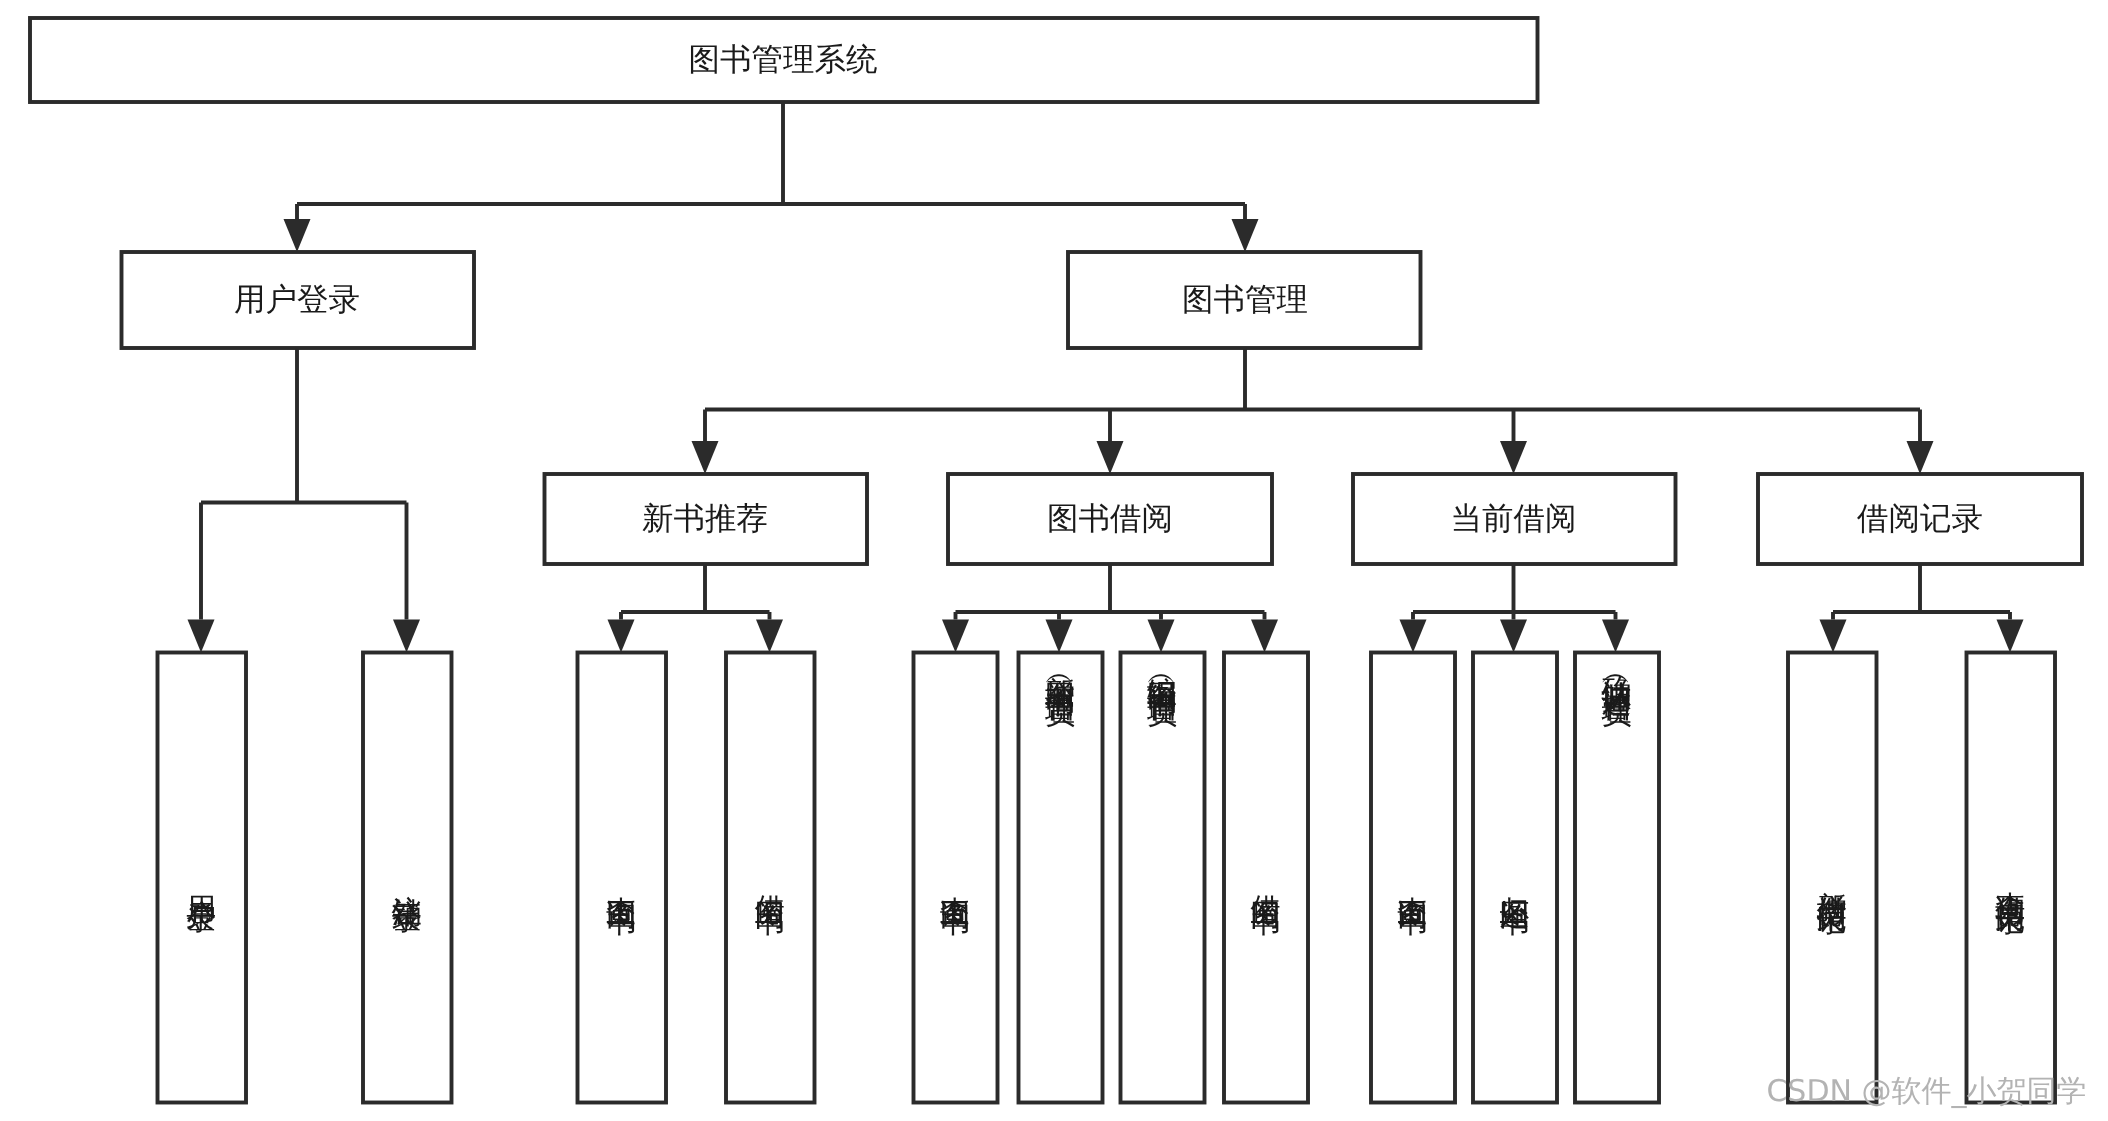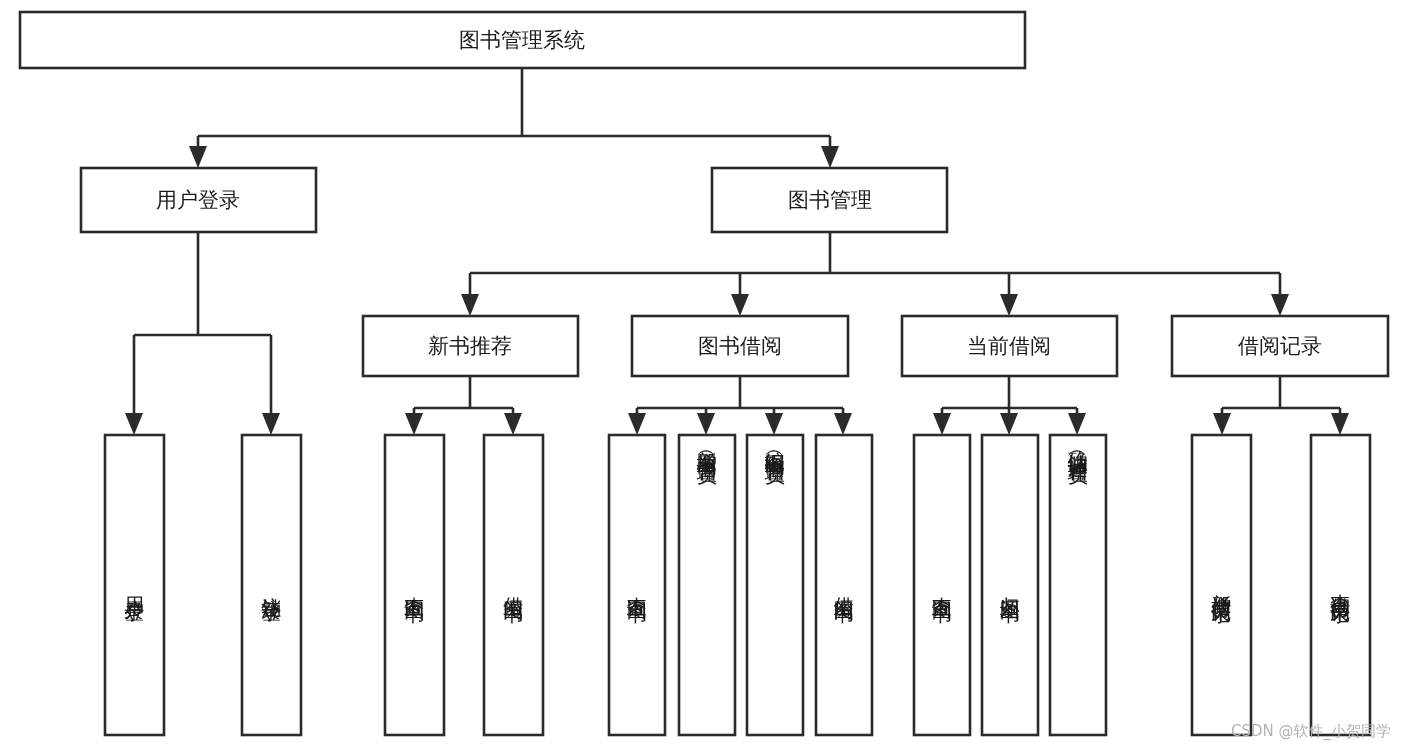--- a/index.html
+++ b/index.html
@@ -65,21 +65,21 @@
     letter-spacing: 2.2px;
     color: #1a1a1a;
     white-space: nowrap;
     text-align: center;
   }
   .watermark {
     position: absolute;
     right: 14px;
     bottom: 6px;
     font-family: "DejaVu Sans", "Liberation Sans", sans-serif;
-    font-size: 15px;
+    font-size: 20px;
     color: #b3b3b3;
     white-space: nowrap;
   }
 </style>
 </head>
 <body>
 
 <div id="diagram-root">
 
   <svg id="tree-svg" viewBox="0 0 1405 747">

